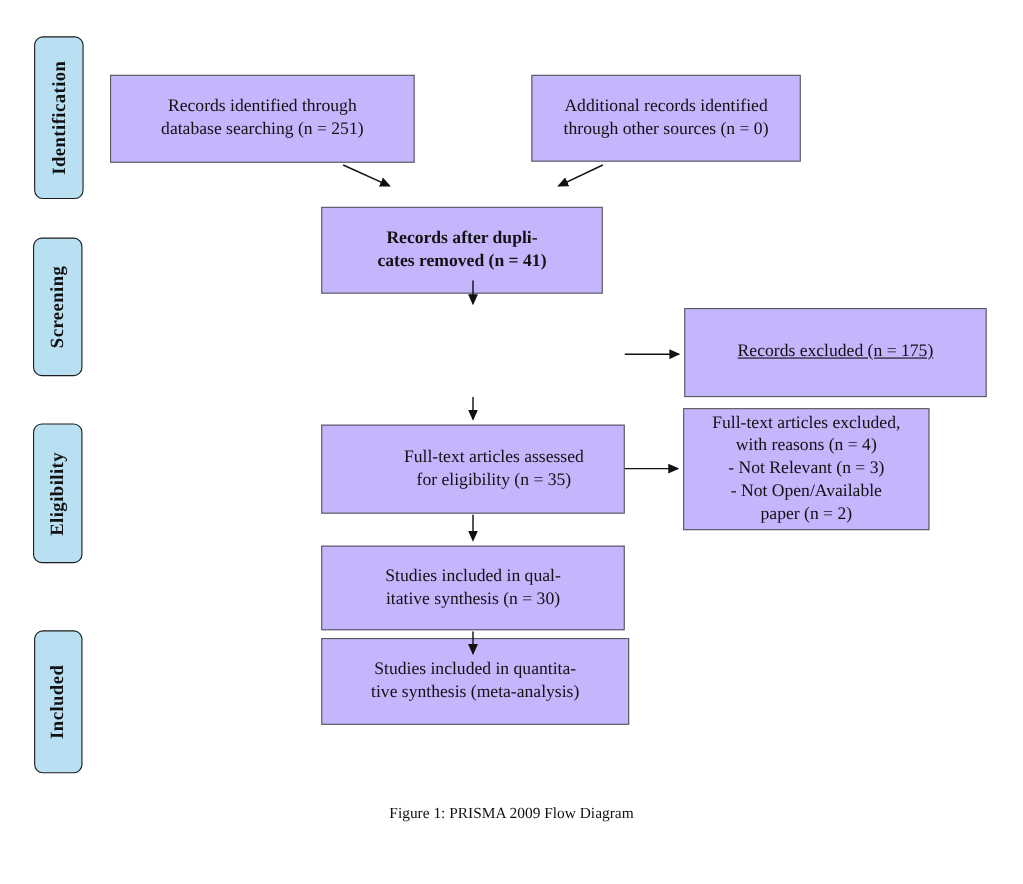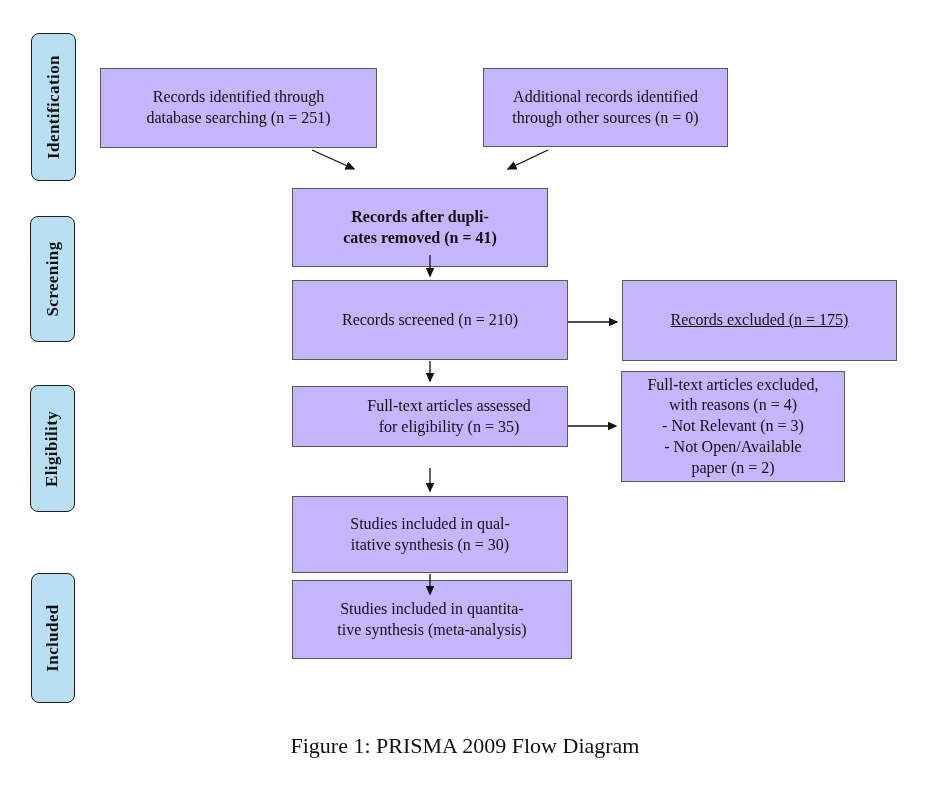--- a/index.html
+++ b/index.html
@@ -52,21 +52,21 @@
     font-weight: bold;
     font-size: 17px;
     letter-spacing: 0.4px;
   }
   .caption {
     position: absolute;
     left: 0;
     right: 0;
     top: 733px;
     text-align: center;
-    font-size: 22px;
+    font-size: 14px;
   }
 </style>
 </head>
 <body>
 
 <div class="canvas">
 
   <div class="phase-tab" style="left:31px; top:33px; width:45px; height:148px;">
     <span class="vlabel">Identification</span>
   </div>
@@ -82,25 +82,24 @@
 
   <div class="node" style="left:100px; top:68px; width:277px; height:80px;">Records identified through
 database searching (n = 251)</div>
 
   <div class="node" style="left:483px; top:68px; width:245px; height:79px;">Additional records identified
 through other sources (n = 0)</div>
 
   <div class="node" style="left:292px; top:188px; width:256px; height:79px;font-weight:bold;">Records after dupli-
 cates removed (n = 41)</div>
 
-  <div class="node" style="left:292px; top:280px; width:276px; height:80px;">Records screened (n = 210)</div>
 
   <div class="node" style="left:622px; top:280px; width:275px; height:81px;text-decoration:underline;">Records excluded (n = 175)</div>
 
-  <div class="node" style="left:292px; top:386px; width:276px; height:61px;padding-left:44px;">Full-text articles assessed
+  <div class="node" style="left:292px; top:386px; width:276px; height:81px;padding-left:44px;">Full-text articles assessed
 for eligibility (n = 35)</div>
 
   <div class="node" style="left:621px; top:371px; width:224px; height:111px;">Full-text articles excluded,
 with reasons (n = 4)
 - Not Relevant (n = 3)
 - Not Open/Available
 paper (n = 2)</div>
 
   <div class="node" style="left:292px; top:496px; width:276px; height:77px;">Studies included in qual-
 itative synthesis (n = 30)</div>

